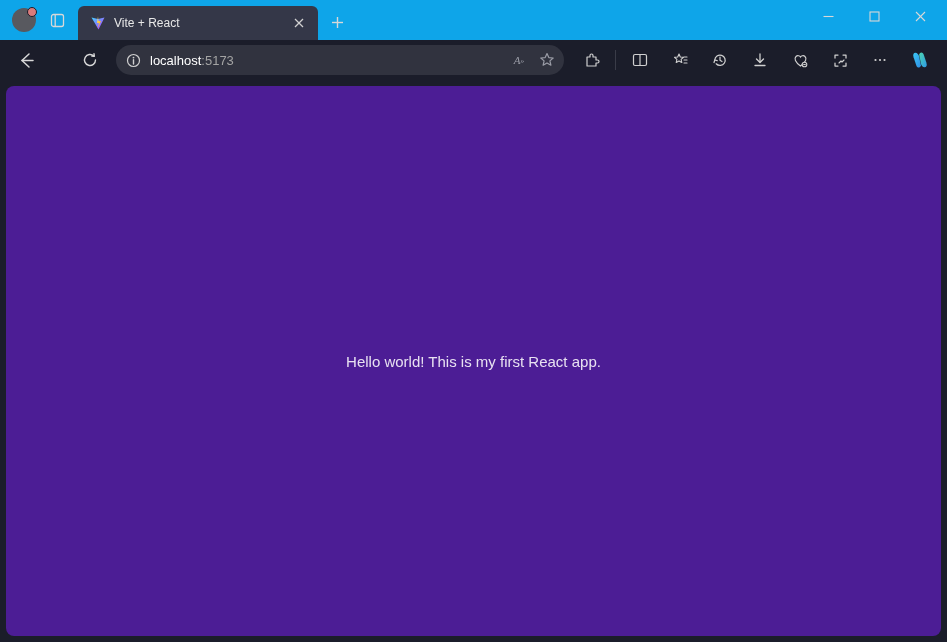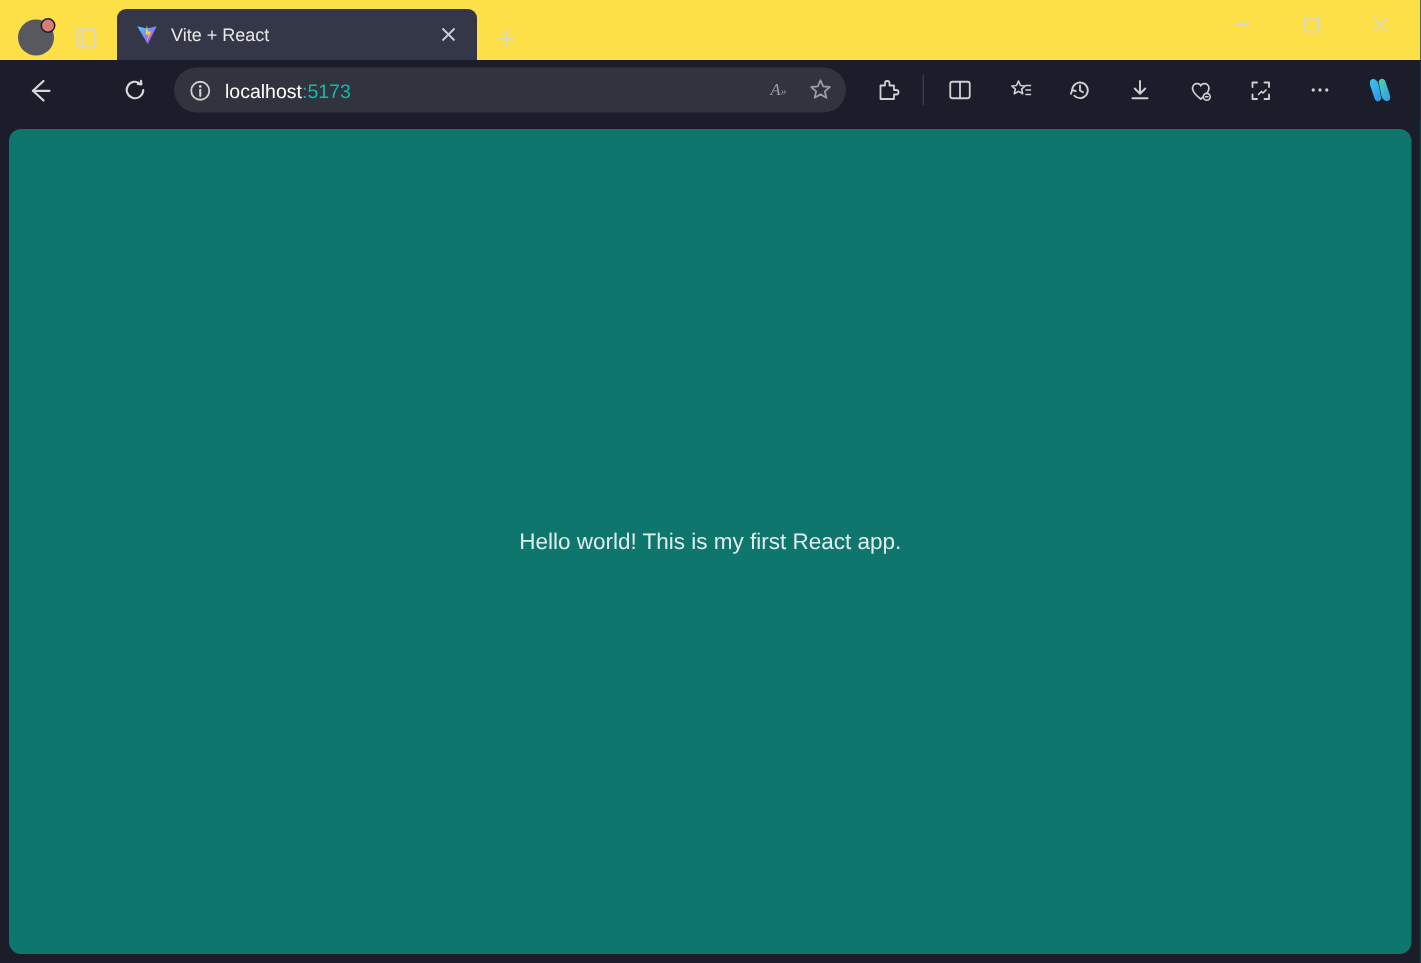--- a/index.html
+++ b/index.html
@@ -11,23 +11,23 @@
       width: 947px;
       height: 642px;
       background: #1b1d2a;
       font-family: "Segoe UI", Tahoma, sans-serif;
       overflow: hidden;
       color: #d8d8d8;
     }
     
     .titlebar {
       height: 40px;
-      background: #fde047;
-      display: flex;
-      align-items: flex-end;
+      background: #0ea5e9;
+      display: flex;
+      align-items: center;
       padding: 0 4px;
     }
     .titlebar-left {
       display: flex;
       align-items: center;
       gap: 6px;
       padding-left: 8px;
     }
     .profile-avatar {
       width: 24px;
@@ -158,21 +158,21 @@
       flex: 1;
       font-size: 13px;
       color: #ffffff;
       display: flex;
       align-items: baseline;
     }
     .addr-host {
       color: #ffffff;
     }
     .addr-port {
-      color: #14b8a6;
+      color: #a3a3a3;
     }
     .addr-right {
       display: flex;
       align-items: center;
       gap: 10px;
     }
     .toolbar-right {
       display: flex;
       align-items: center;
       gap: 2px;
@@ -200,21 +200,21 @@
       justify-content: center;
     }
     
     .page-wrap {
       padding: 6px;
       height: calc(642px - 80px);
     }
     .page {
       width: 100%;
       height: 100%;
-      background: #0f766e;
+      background: #4c1d95;
       border-radius: 8px;
       display: flex;
       align-items: center;
       justify-content: center;
     }
     .page-text {
       color: rgba(255,255,255,0.87);
       font-size: 15px;
       font-family: "Segoe UI", Arial, sans-serif;
     }

